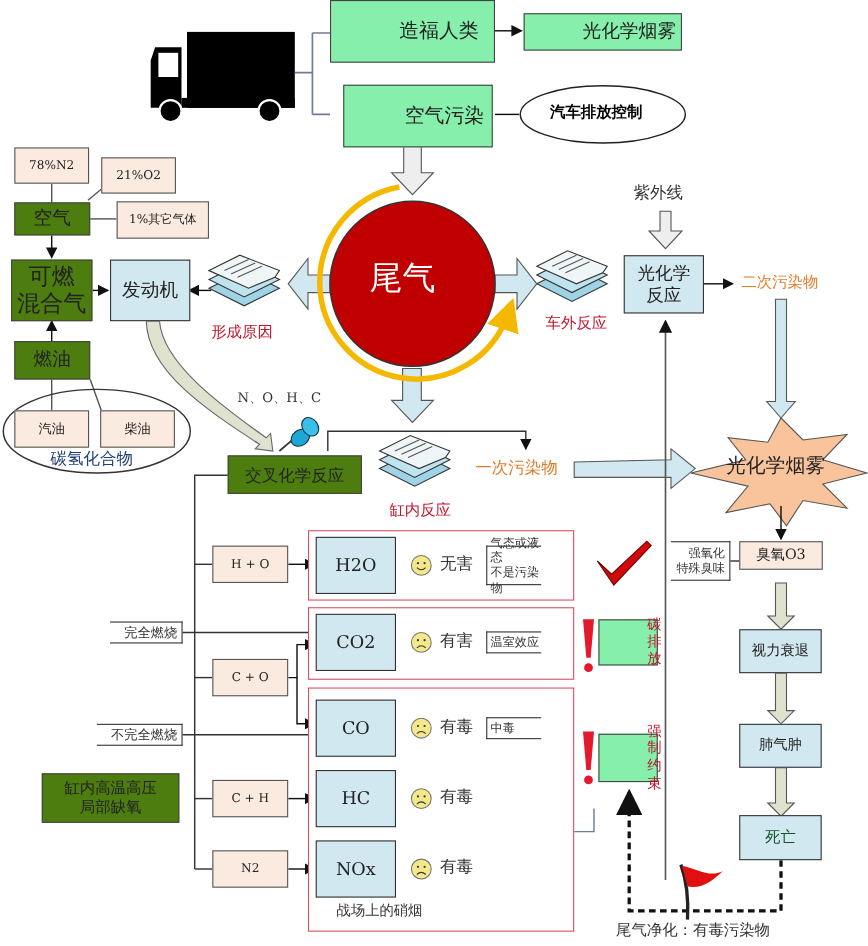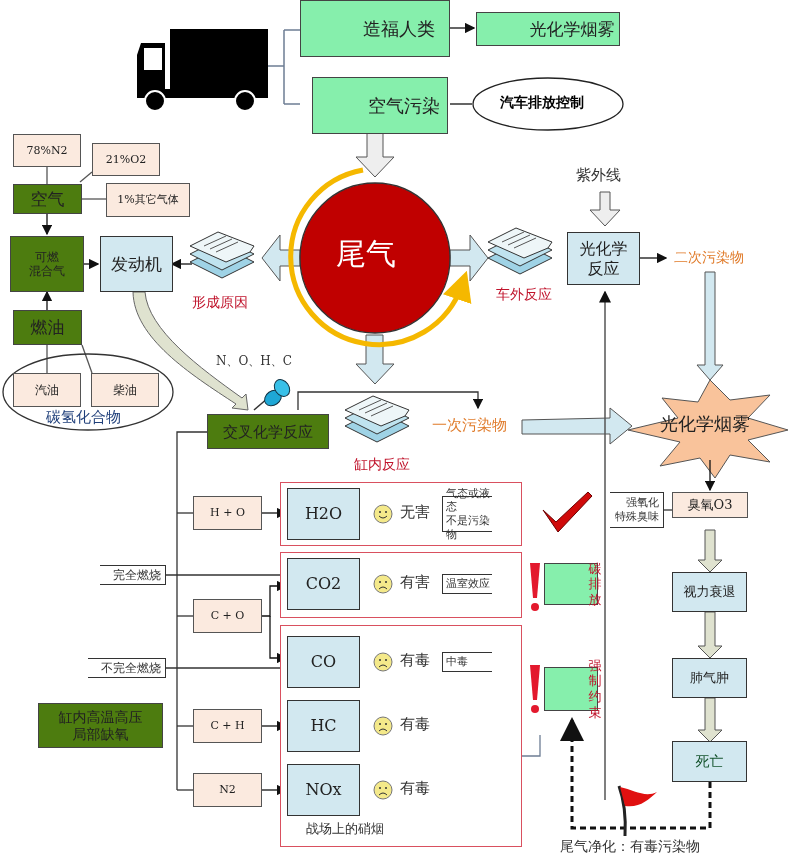--- a/index.html
+++ b/index.html
@@ -164,21 +164,21 @@
 
 <div class="box gray" style="left:300px;top:0;width:150px;height:57px;font-size:18px;">造福人类</div>
 <div class="box gray" style="left:476px;top:12px;width:144px;height:34px;font-size:17px;">光化学烟雾</div>
 <div class="box gray" style="left:300px;top:77px;width:136px;height:57px;font-size:18px;margin-left:12px;">空气污染</div>
 <div class="label" style="left:500px;top:94px;font-size:14px;font-family:'DejaVu Sans',sans-serif;font-weight:bold;">汽车排放控制</div>
 
 <div class="box peach" style="left:13px;top:134px;width:68px;height:33px;font-size:11px;">78%N2</div>
 <div class="box peach" style="left:92px;top:143px;width:68px;height:33px;font-size:11px;">21%O2</div>
 <div class="box peach" style="left:106px;top:183px;width:84px;height:34px;font-size:11px;">1%其它气体</div>
 <div class="box olive" style="left:13px;top:184px;width:69px;height:30px;font-size:17px;">空气</div>
-<div class="box olive" style="left:10px;top:236px;width:74px;height:56px;font-size:12px;white-space:pre-line;">可燃
+<div class="box olive" style="left:10px;top:236px;width:74px;height:56px;font-size:21px;white-space:pre-line;">可燃
 混合气</div>
 <div class="box blue" style="left:100px;top:236px;width:73px;height:56px;font-size:17px;">发动机</div>
 <div class="box olive" style="left:13px;top:310px;width:69px;height:35px;font-size:17px;">燃油</div>
 <div class="box peach" style="left:13px;top:373px;width:68px;height:34px;font-size:12px;">汽油</div>
 <div class="box peach" style="left:91px;top:373px;width:68px;height:34px;font-size:12px;">柴油</div>
 <div class="label navy-text" style="left:46px;top:409px;font-size:15px;">碳氢化合物</div>
 
 <div class="label" style="left:336px;top:237px;font-size:30px;color:#fff;">尾气</div>
 <div class="label red-text" style="left:192px;top:294px;font-size:14px;">形成原因</div>
 <div class="label red-text" style="left:496px;top:286px;font-size:14px;">车外反应</div>

